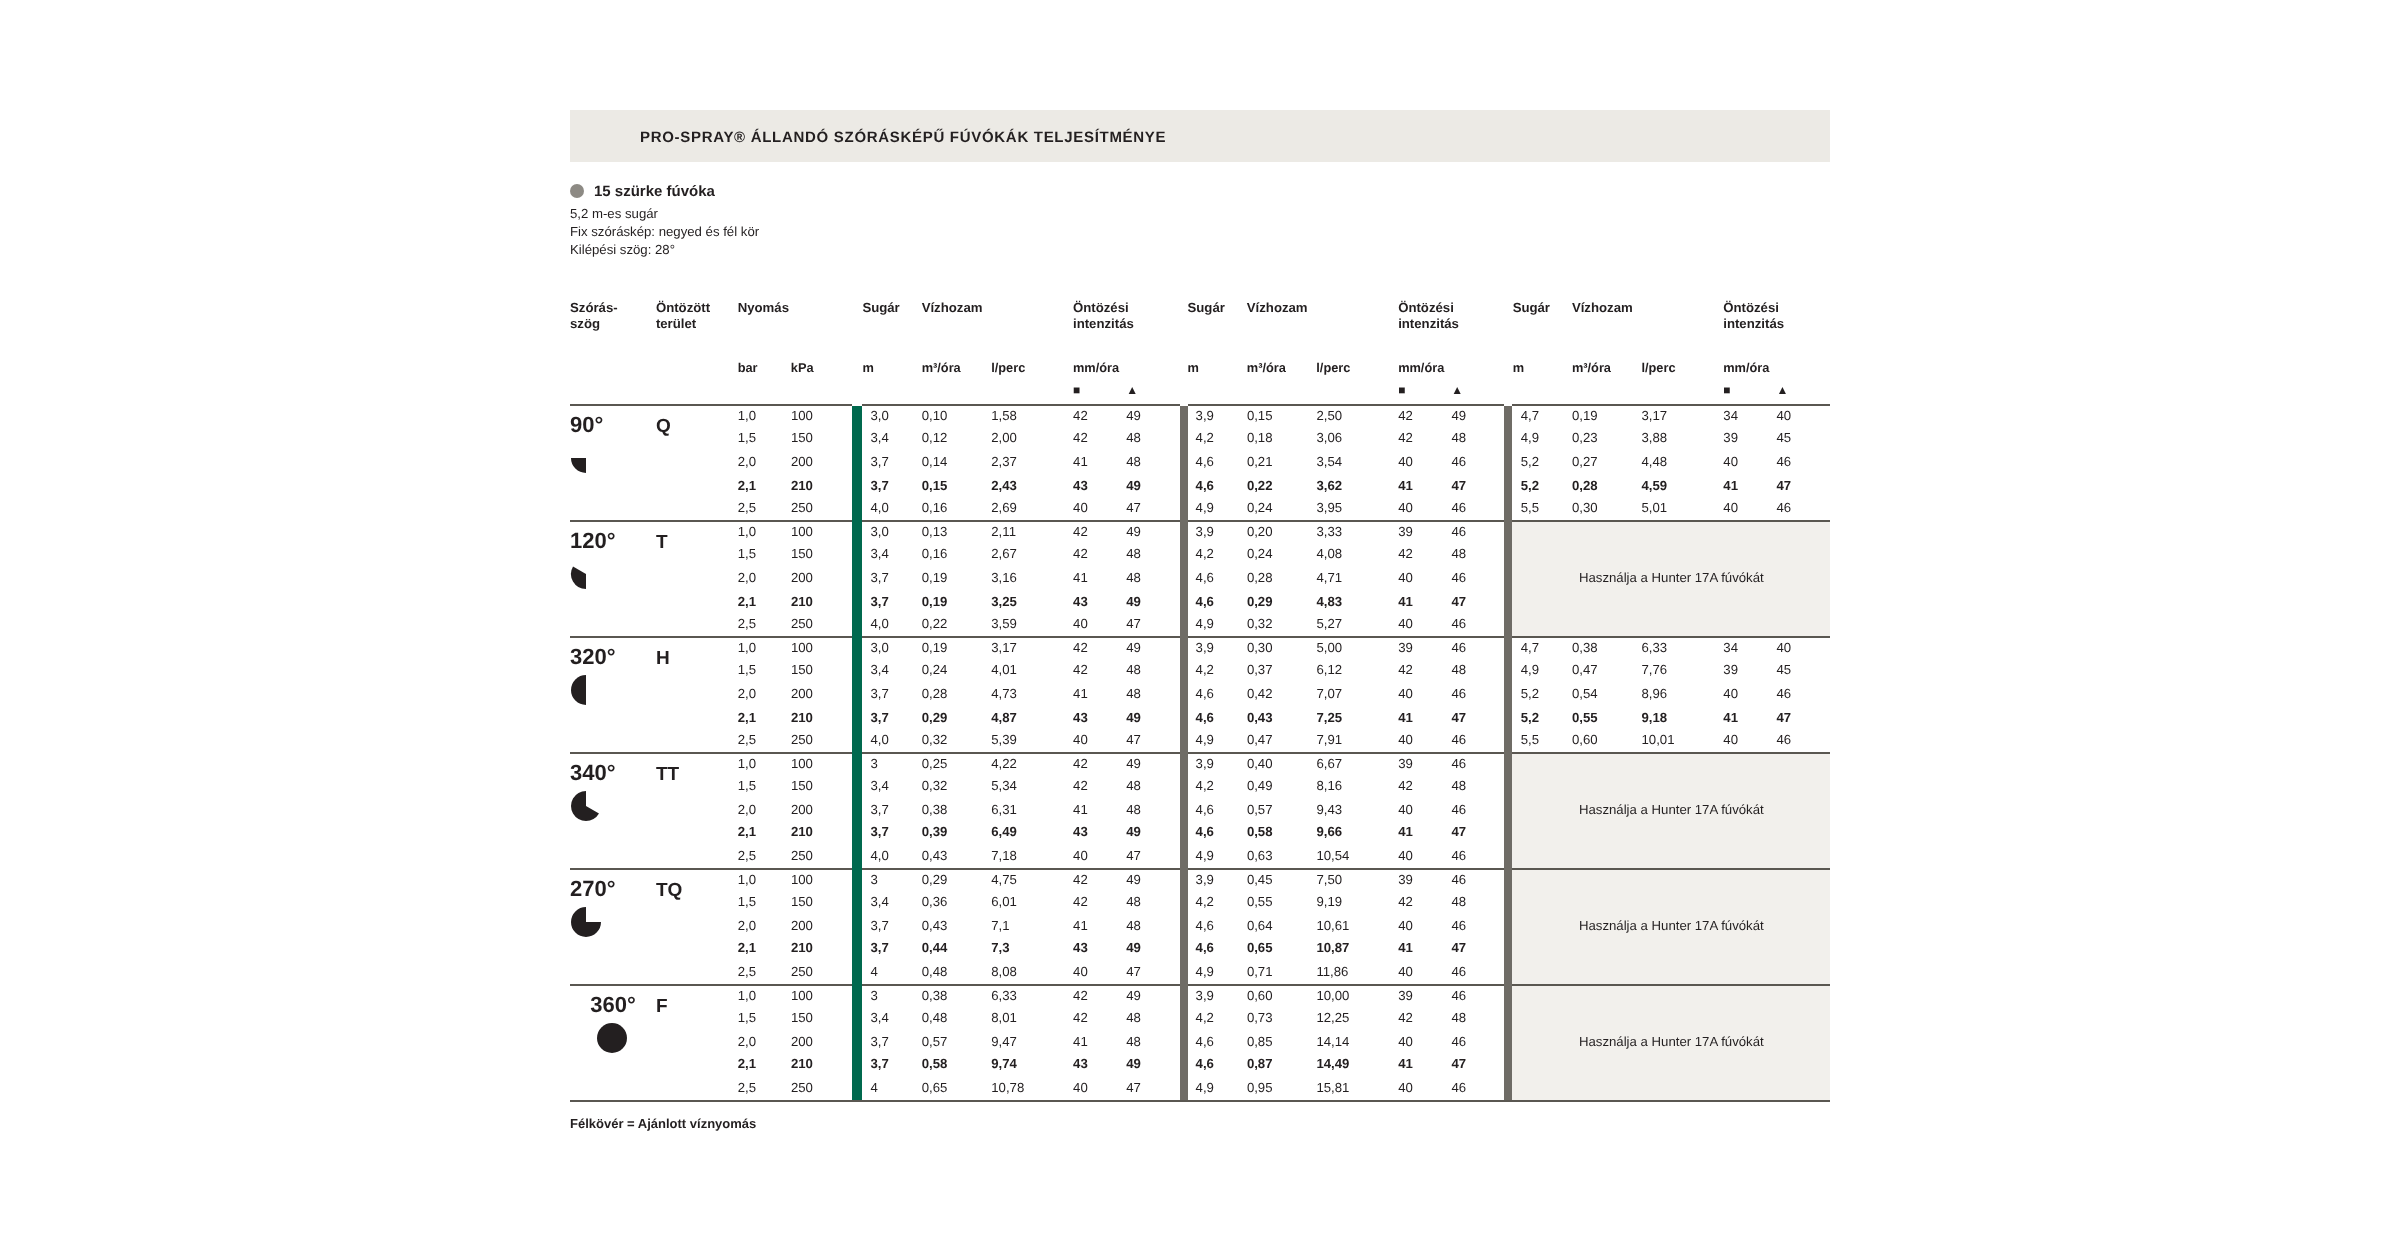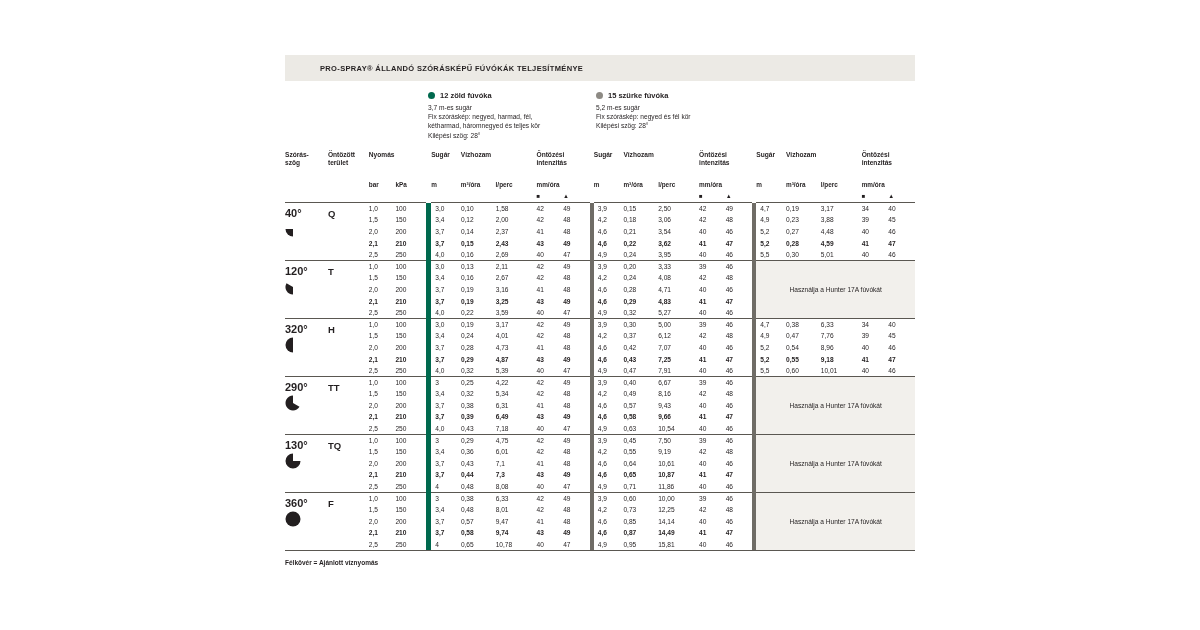--- a/index.html
+++ b/index.html
@@ -56,30 +56,20 @@
 </head>
 <body>
 
 <div class="sheet">
 
   <div class="title-bar">
     <span class="title">PRO-SPRAY® ÁLLANDÓ SZÓRÁSKÉPŰ FÚVÓKÁK TELJESÍTMÉNYE</span>
   </div>
 
   <div class="groups">
-    <div class="grp g1">
-      <div class="ghead">
-        <span class="dot" style="background:#00694e;"></span>
-        <span class="gname">12 zöld fúvóka</span>
-      </div>
-      <div class="gsub">3,7 m-es sugár</div>
-      <div class="gsub">Fix szóráskép: negyed, harmad, fél,</div>
-      <div class="gsub">kétharmad, háromnegyed és teljes kör</div>
-      <div class="gsub">Kilépési szög: 28°</div>
-    </div>
     <div class="grp g3">
       <div class="ghead">
         <span class="dot" style="background:#8d8a84;"></span>
         <span class="gname">15 szürke fúvóka</span>
       </div>
       <div class="gsub">5,2 m-es sugár</div>
       <div class="gsub">Fix szóráskép: negyed és fél kör</div>
       <div class="gsub"></div>
       <div class="gsub">Kilépési szög: 28°</div>
     </div>
@@ -214,21 +204,21 @@
           <col style="width:4px">
           <col style="width:29px">
           <col style="width:34px">
           <col style="width:40px">
           <col style="width:26px">
           <col style="width:26px">
         </colgroup>
         <tbody>
           <tr style="height:11.6px;">
             <td rowspan="5" class="thickline" style="vertical-align:top;padding-top:4px;">
-        <div class="ang">40°</div>
+        <div class="ang">90°</div>
         <div class="pat" style="margin-top:2px;"><svg width="16" height="16" viewBox="0 0 16 16">
                   <path d="M8,8 L8,15.5 A7.5,7.5 0 0 1 0.5,8.000000000000002 Z" fill="#231f20"></path>
                 </svg></div>
       </td>
             <td rowspan="5" class="thickline" style="vertical-align:top;padding-top:5px;">
         <span class="letter">Q</span>
       </td>
             <td class="thickline num">1,0</td>
             <td class="thickline num">100</td>
             <td rowspan="5" class="greenbar"></td>
@@ -511,21 +501,21 @@
             <td class=" num">40</td>
             <td class=" num">46</td>
             <td class=" num cellpad">5,5</td>
             <td class=" num">0,60</td>
             <td class=" num">10,01</td>
             <td class=" num">40</td>
             <td class=" num">46</td>
           </tr>
           <tr style="height:11.6px;">
             <td rowspan="5" class="thickline" style="vertical-align:top;padding-top:4px;">
-        <div class="ang">290°</div>
+        <div class="ang">340°</div>
         <div class="pat" style="margin-top:2px;"><svg width="16" height="16" viewBox="0 0 16 16">
                   <path d="M8,8 L14.49519052838329,11.75 A7.5,7.5 0 1 1 7.999999999999998,0.5 Z" fill="#231f20"></path>
                 </svg></div>
       </td>
             <td rowspan="5" class="thickline" style="vertical-align:top;padding-top:5px;">
         <span class="letter">TT</span>
       </td>
             <td class="thickline num">1,0</td>
             <td class="thickline num">100</td>
             <td rowspan="5" class="greenbar"></td>
@@ -594,21 +584,21 @@
             <td class=" num">40</td>
             <td class=" num">47</td>
             <td class=" num cellpad">4,9</td>
             <td class=" num">0,63</td>
             <td class=" num">10,54</td>
             <td class=" num">40</td>
             <td class=" num">46</td>
           </tr>
           <tr style="height:11.6px;">
             <td rowspan="5" class="thickline" style="vertical-align:top;padding-top:4px;">
-        <div class="ang">130°</div>
+        <div class="ang">270°</div>
         <div class="pat" style="margin-top:2px;"><svg width="16" height="16" viewBox="0 0 16 16">
                   <path d="M8,8 L15.5,8 A7.5,7.5 0 1 1 7.999999999999998,0.5 Z" fill="#231f20"></path>
                 </svg></div>
       </td>
             <td rowspan="5" class="thickline" style="vertical-align:top;padding-top:5px;">
         <span class="letter">TQ</span>
       </td>
             <td class="thickline num">1,0</td>
             <td class="thickline num">100</td>
             <td rowspan="5" class="greenbar"></td>
@@ -676,21 +666,21 @@
             <td class=" num">8,08</td>
             <td class=" num">40</td>
             <td class=" num">47</td>
             <td class=" num cellpad">4,9</td>
             <td class=" num">0,71</td>
             <td class=" num">11,86</td>
             <td class=" num">40</td>
             <td class=" num">46</td>
           </tr>
           <tr style="height:11.6px;">
-            <td rowspan="5" class="thickline" style="vertical-align:top;padding-top:4px;">
+            <td rowspan="5" class="thickline" style="vertical-align:top;padding-top:4px;text-align:center;">
         <div class="ang">360°</div>
         <div class="pat" style="margin-top:2px;"><svg width="16" height="16" viewBox="0 0 16 16">
                   <circle cx="8" cy="8" r="7.5" fill="#231f20"></circle>
                 </svg></div>
       </td>
             <td rowspan="5" class="thickline" style="vertical-align:top;padding-top:5px;">
         <span class="letter">F</span>
       </td>
             <td class="thickline num">1,0</td>
             <td class="thickline num">100</td>

